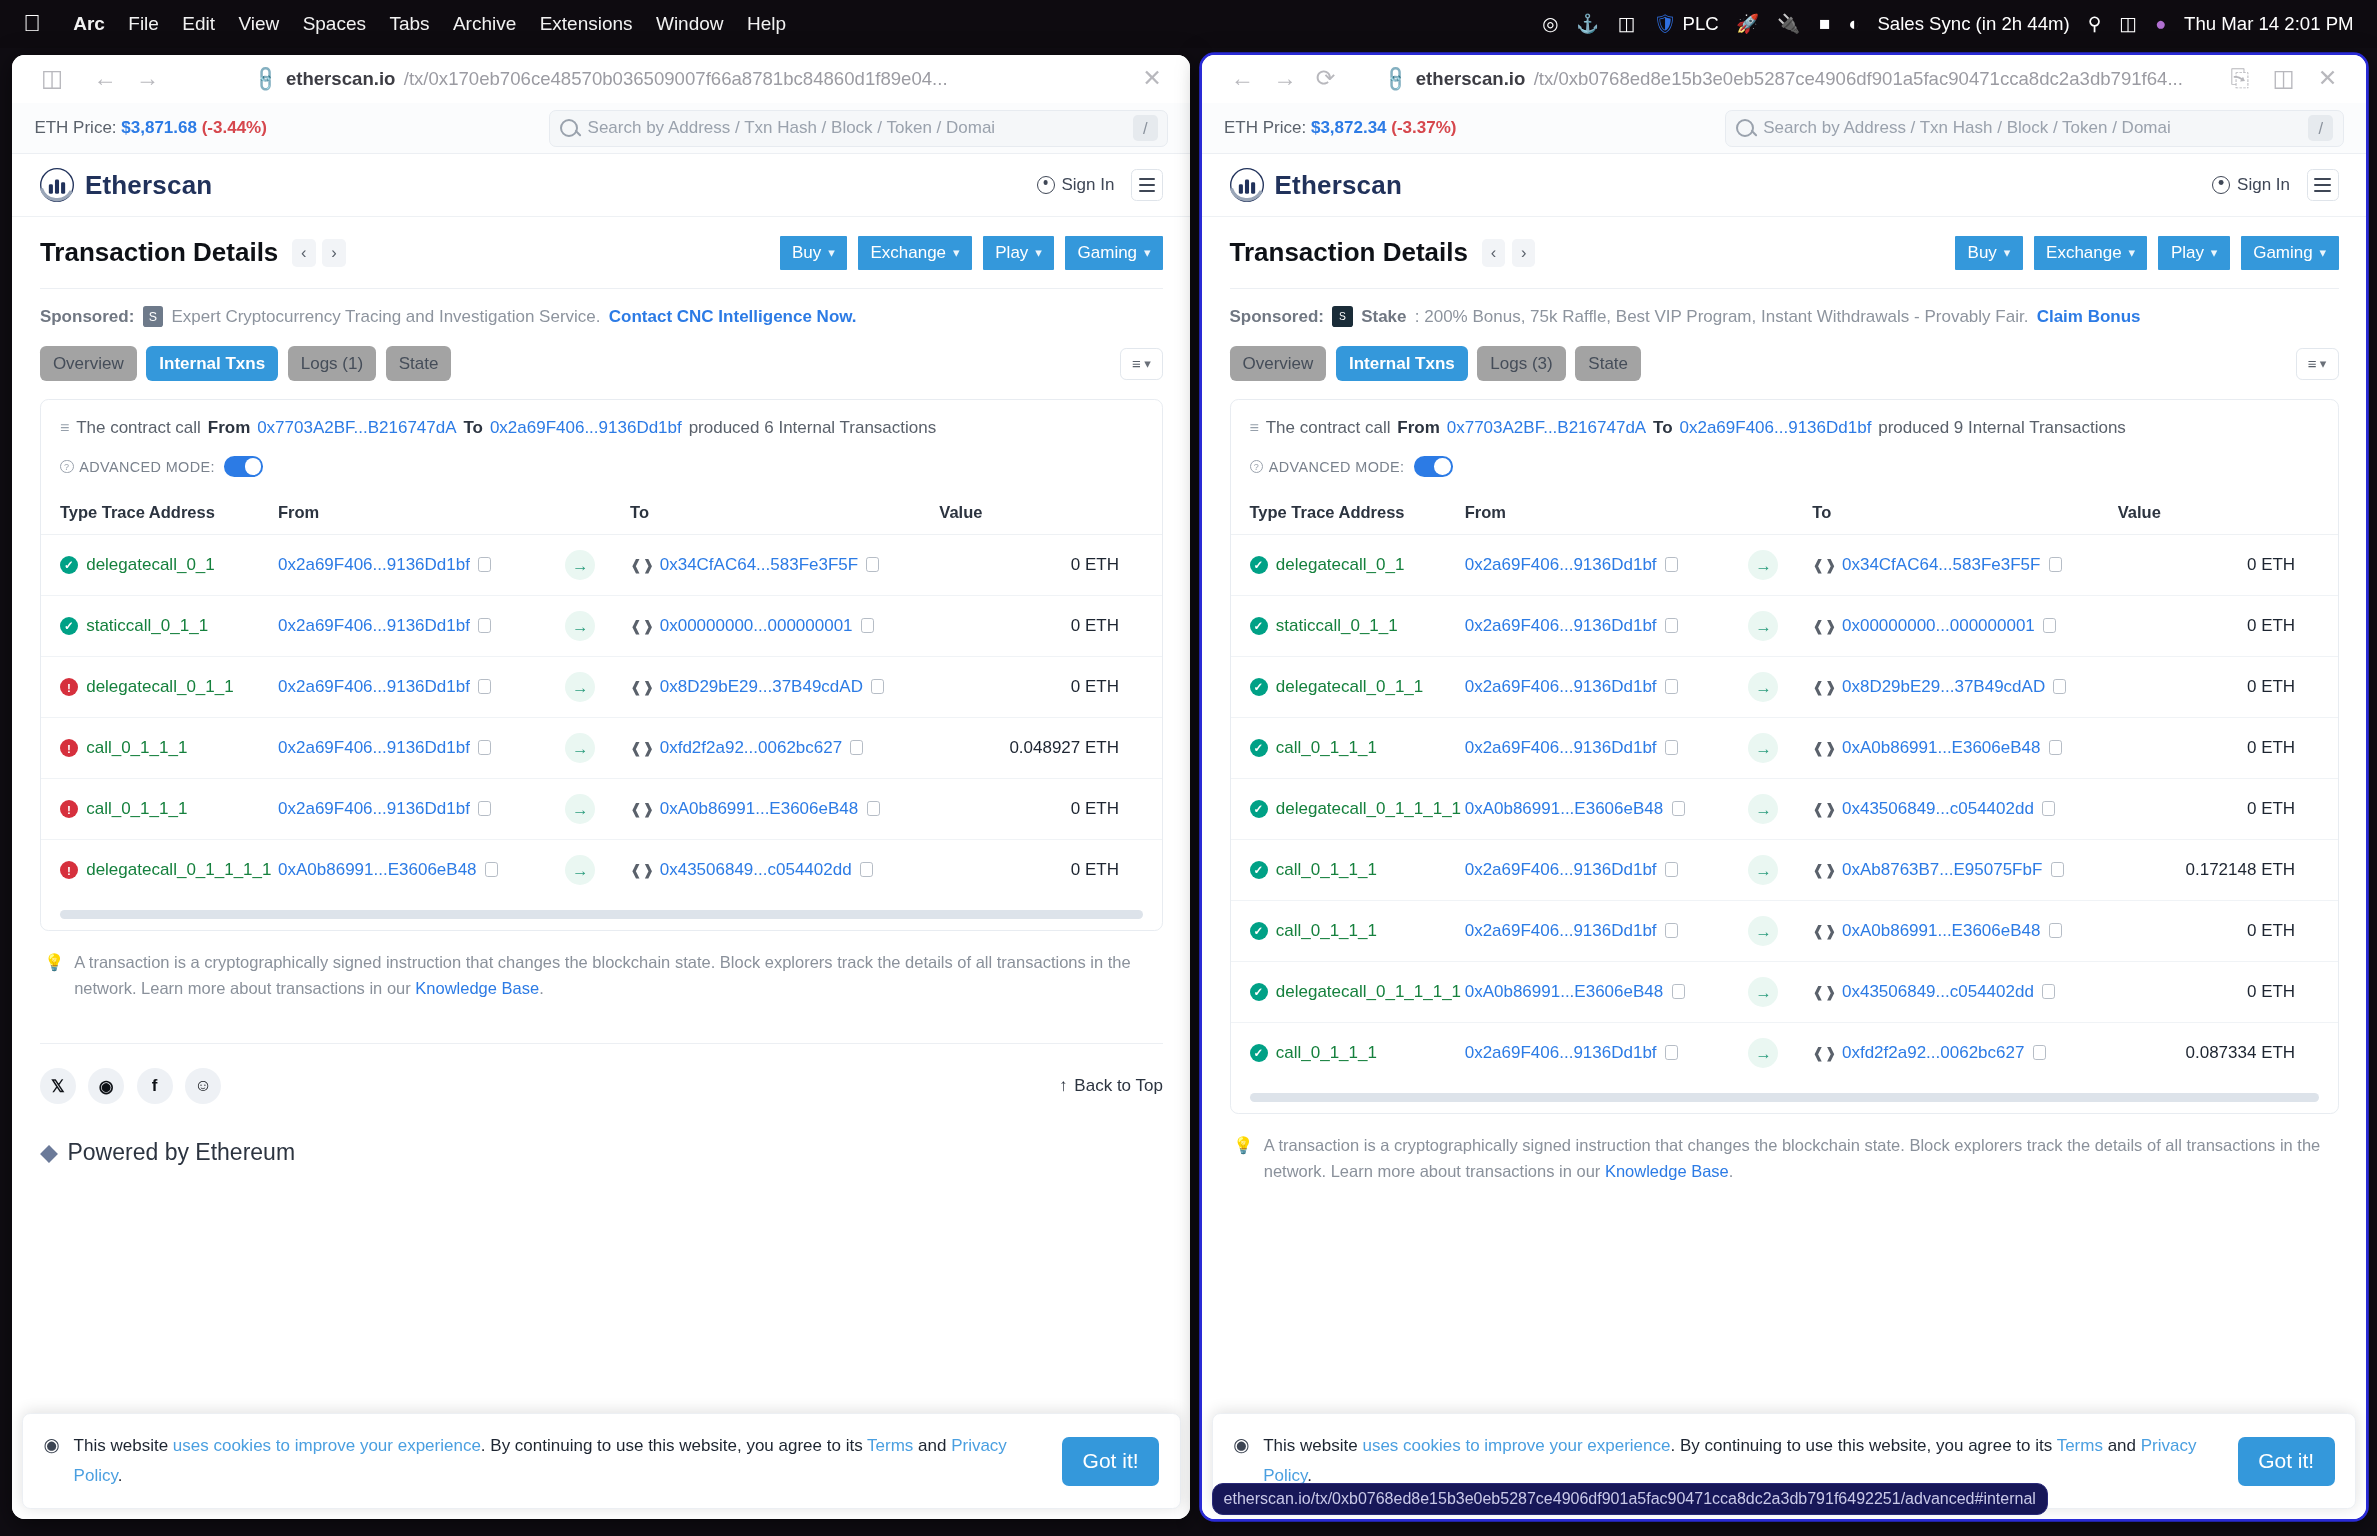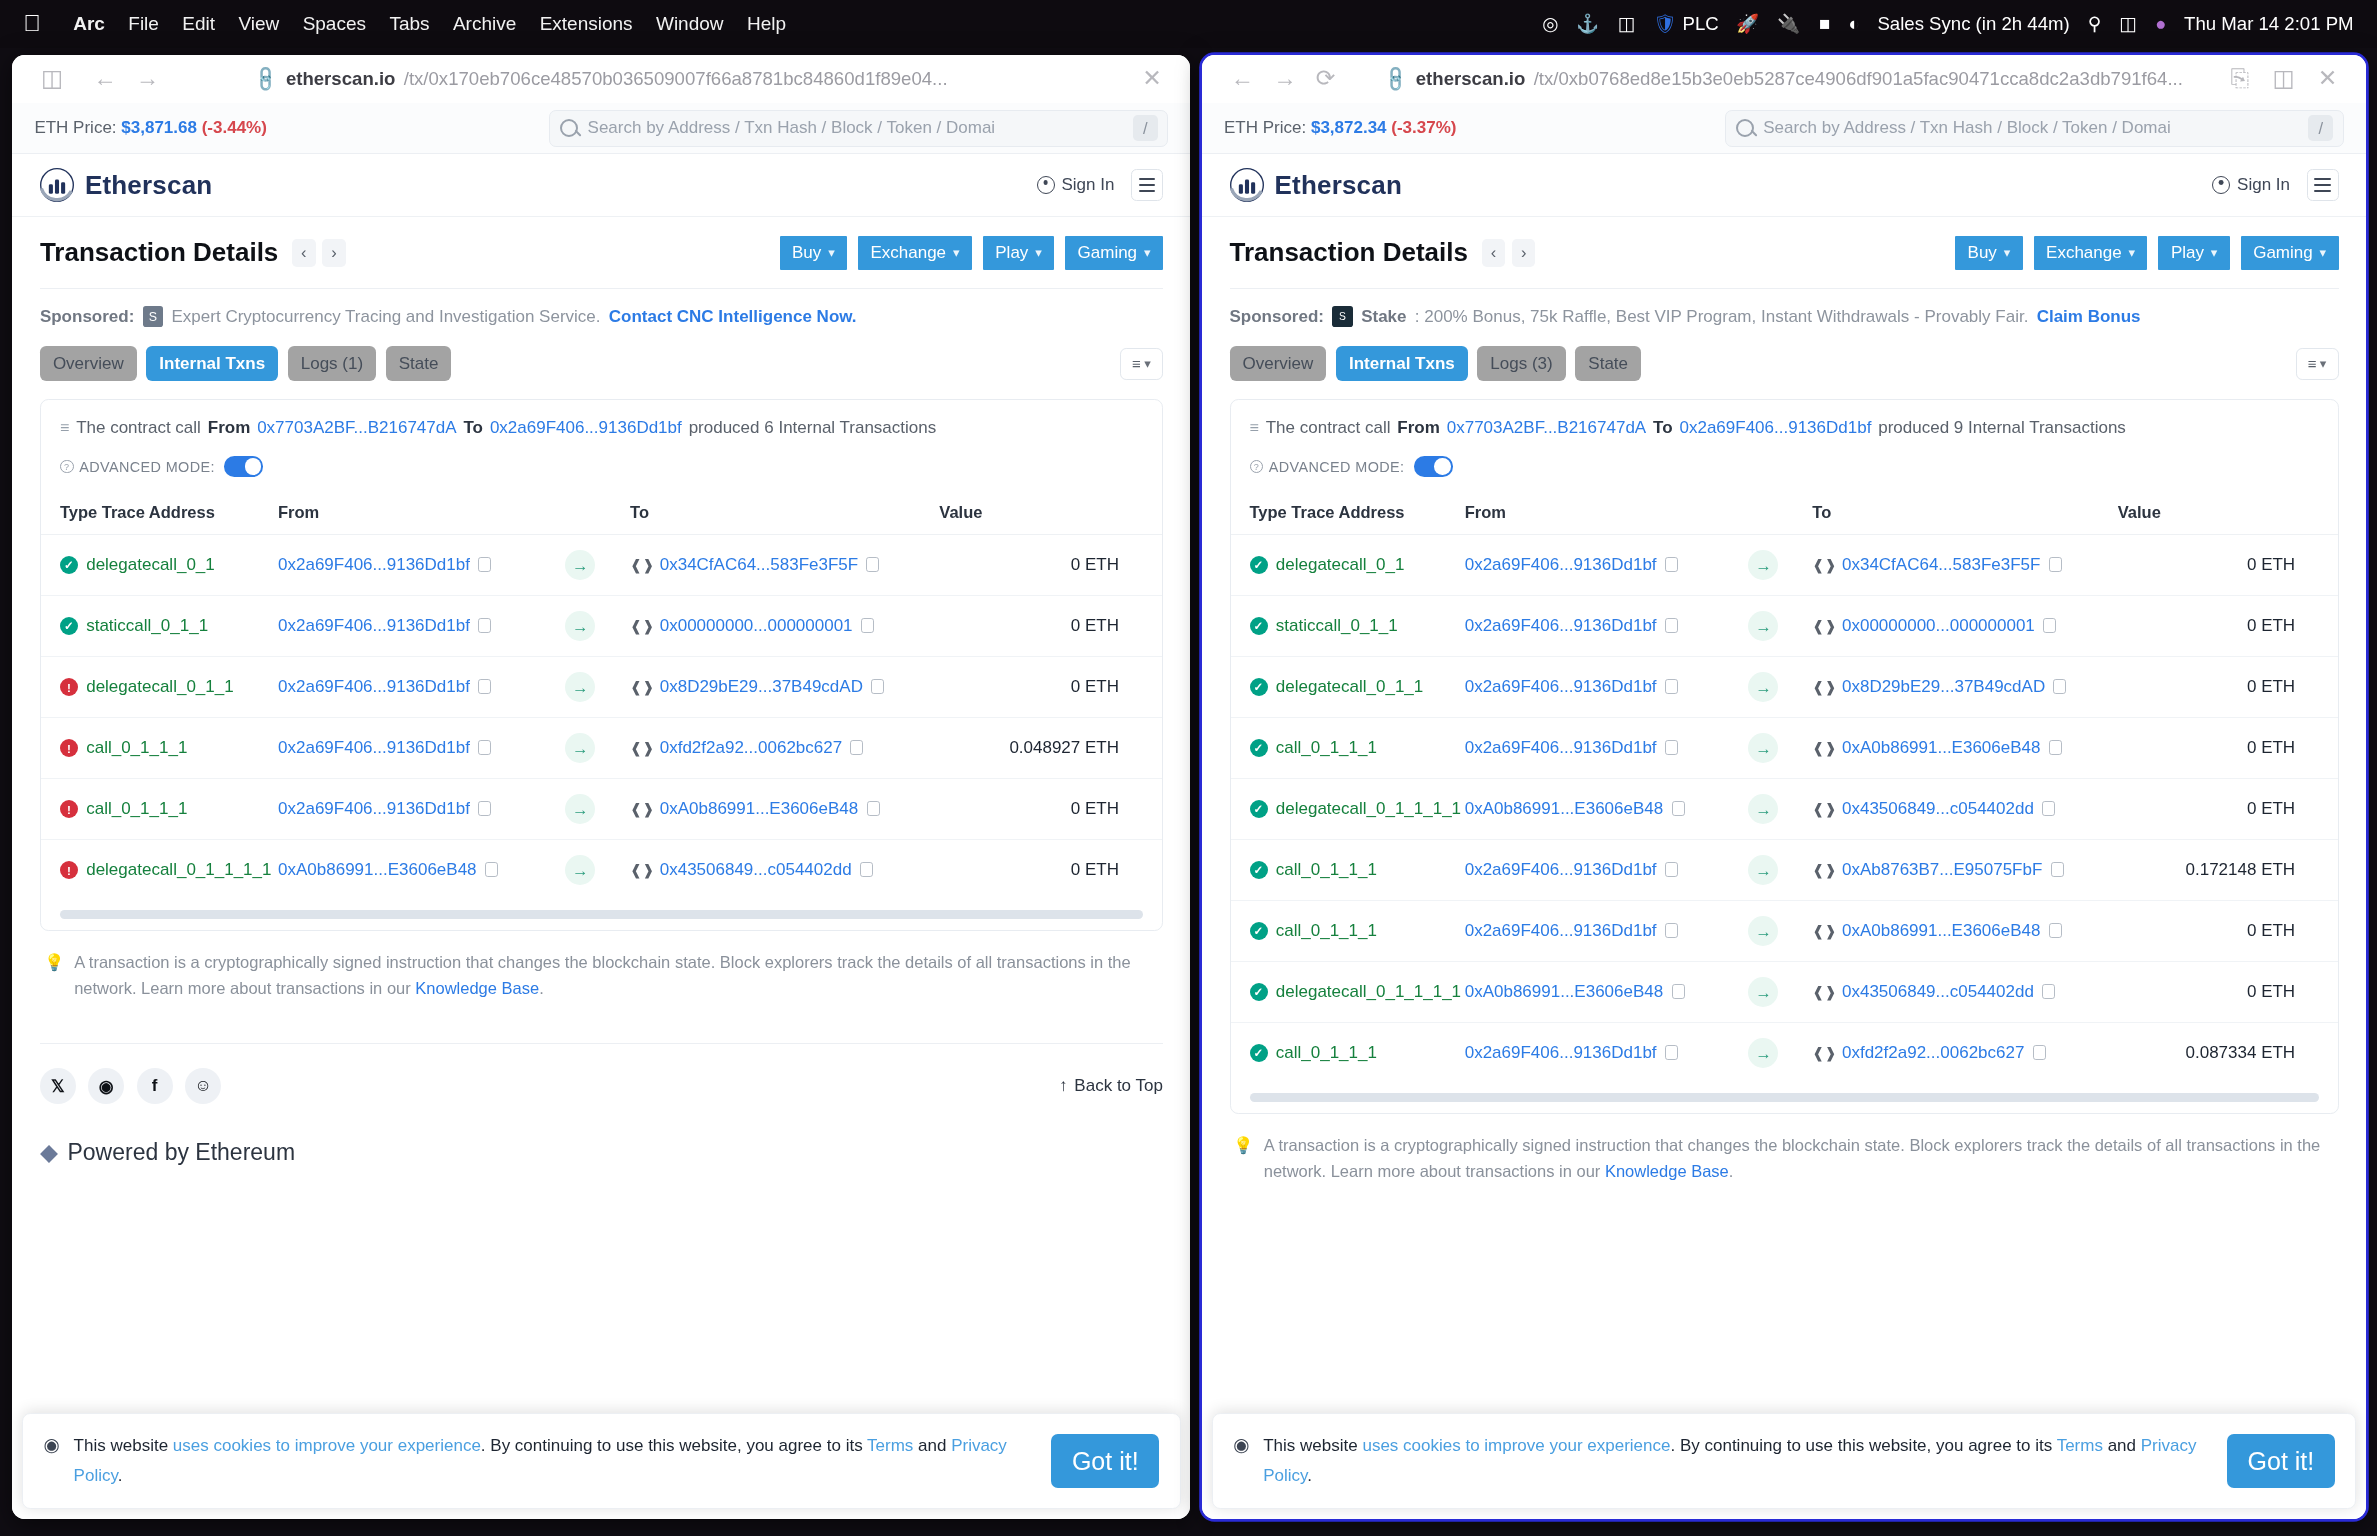--- a/index.html
+++ b/index.html
@@ -213,21 +213,21 @@
     position: absolute; left: 9.6px; right: 9.6px; bottom: 9.6px;
     background: #fff; border-radius: 8.3px; box-shadow: 0 -1.4px 15px rgba(0,0,0,.12);
     display: flex; align-items: center; padding: 16.5px 20.6px; gap: 13.8px;
     border: 0.7px solid #eceff3;
   }
   .cookie-text { font-size: 17px; color: #1d2531; line-height: 1.8; }
   .cookie-text a { color: #4a9fe0; text-decoration: none; }
   .cookie-icon { font-size: 18.6px; color: #3c4452; flex:none; align-self: flex-start; margin-top:2.8px;}
   .got-it {
     margin-left: auto; background: #3498db; color: #fff; border-radius: 6.9px;
-    padding: 12.4px 20.6px; font-size: 25px; white-space: nowrap;
+    padding: 12.4px 20.6px; font-size: 21px; white-space: nowrap;
   }
 
   
   .status-url {
     position: absolute; bottom: 4.1px; left: 9.6px;
     background: #171758; color: #c9c9e8; font-size: 16px;
     padding: 6.2px 11px; border-radius: 11px; white-space: nowrap;
     border: 1.4px solid #2a2a7a;
   }
 </style>
@@ -818,15 +818,16 @@
     </div>
 
     <div class="cookie">
       <span class="cookie-icon">◉</span>
       <div class="cookie-text">
         <span>This website </span><a href="#">uses cookies to improve your experience</a><span>. By continuing to use this website, you agree to its </span><a href="#">Terms</a><span> and </span><a href="#">Privacy Policy</a><span>.</span>
       </div>
       <span class="got-it">Got it!</span>
     </div>
 
+    <div class="status-url">etherscan.io/tx/0xb0768ed8e15b3e0eb5287ce4906df901a5fac90471cca8dc2a3db791f6492251/advanced#internal</div>
   </div>
 </div>
 
 
 </body></html>

